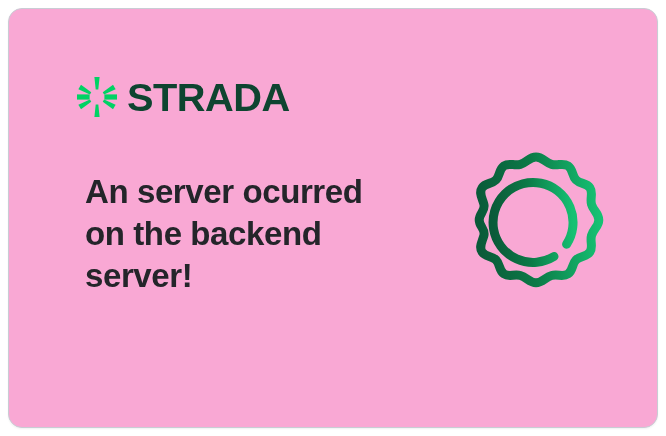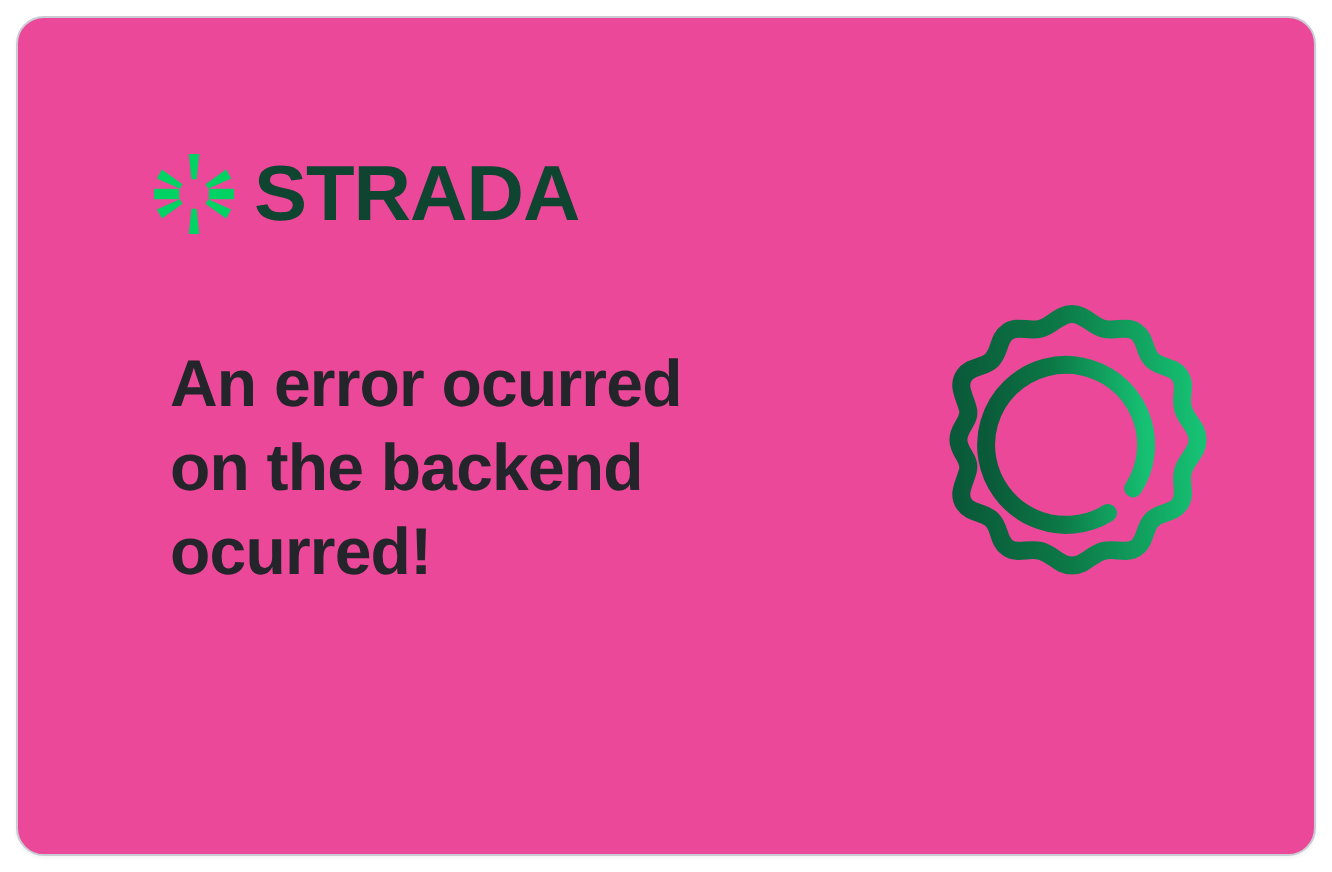--- a/index.html
+++ b/index.html
@@ -14,21 +14,21 @@
     overflow: hidden;
   }
 
   #error-card {
     position: absolute;
     left: 8px;
     top: 8px;
     width: 650px;
     height: 420px;
     box-sizing: border-box;
-    background: #ec4899;
+    background: #f9a8d4;
     border: 1px solid #c9ccd4;
     border-radius: 14px;
     box-shadow: 0 1px 2px rgba(22, 26, 40, 0.06);
     overflow: hidden;
   }
 
   
   #brand {
     position: absolute;
     left: 68px;
@@ -109,21 +109,21 @@
           <use href="#mark-arm" transform="rotate(300 20 20)"></use>
 
           <rect x="0" y="17.4" width="12.6" height="5.2"></rect>
           <rect x="27.4" y="17.4" width="12.6" height="5.2"></rect>
         </g>
       </svg>
     </span>
     <span id="brand-wordmark">STRADA</span>
   </div>
 
-  <h1 id="error-message">An error ocurred on the backend ocurred!</h1>
+  <h1 id="error-message">An server ocurred on the backend server!</h1>
 
   <div id="gear-illustration">
     <svg viewBox="0 0 166 166" xmlns="http://www.w3.org/2000/svg" aria-hidden="true">
       <defs>
         <linearGradient id="gearGrad" x1="0" y1="0.45" x2="1" y2="0.4">
           <stop offset="0%" stop-color="#0A5A39"></stop>
           <stop offset="45%" stop-color="#0C7A47"></stop>
           <stop offset="100%" stop-color="#16C173"></stop>
         </linearGradient>
       </defs>

